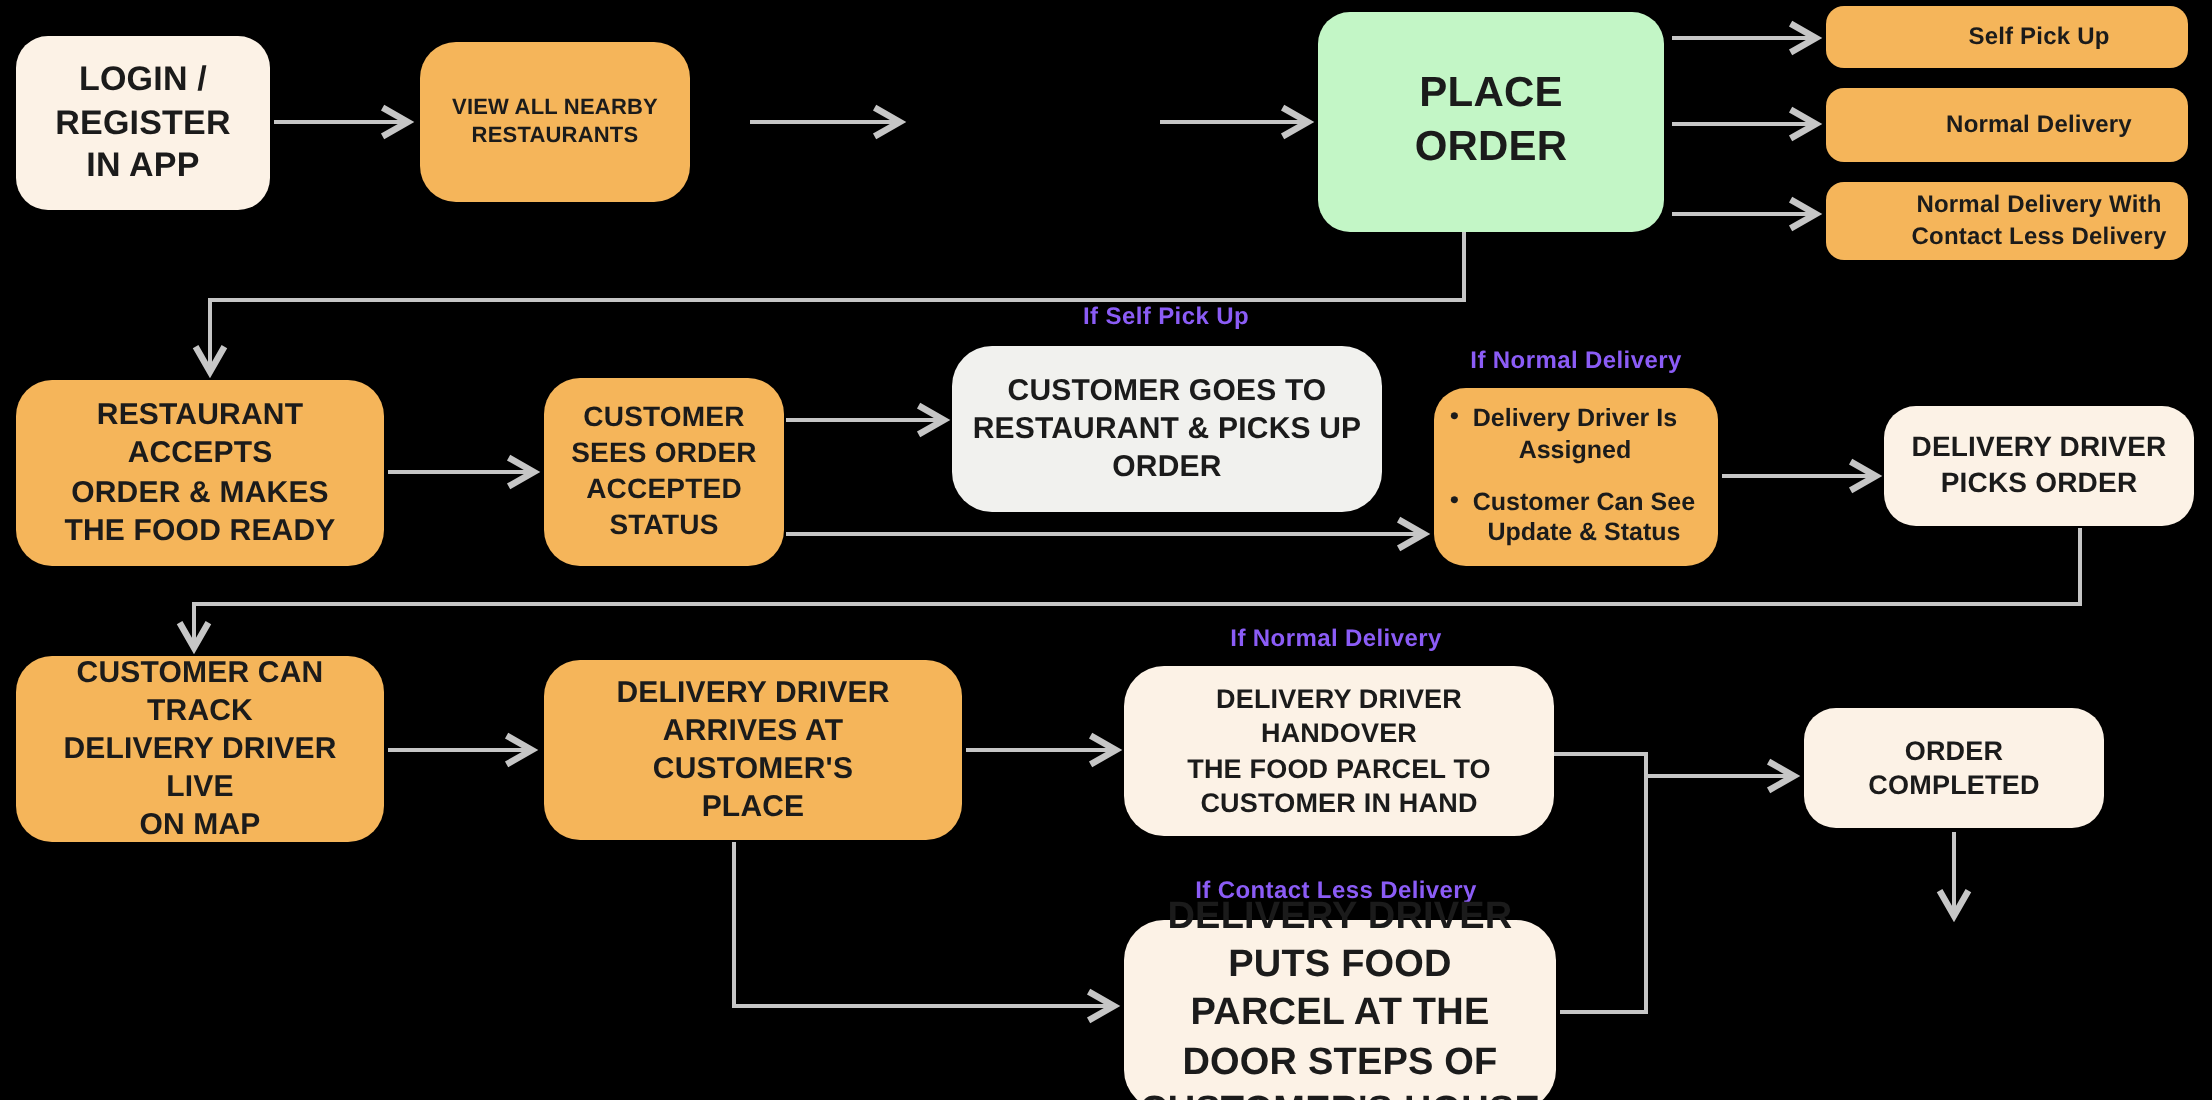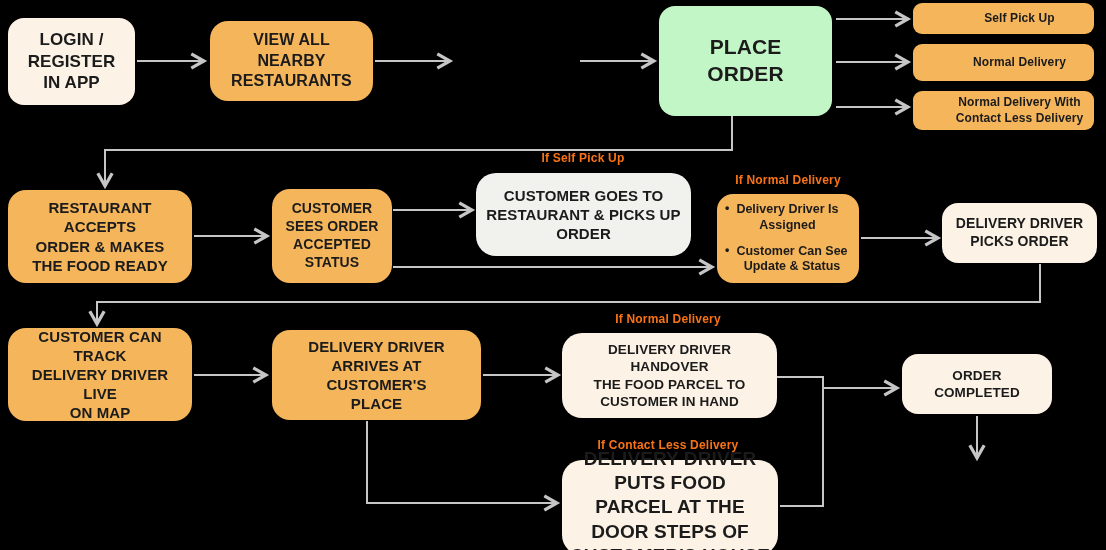--- a/index.html
+++ b/index.html
@@ -12,21 +12,21 @@
     text-align:center;font-weight:700;color:#1b1b1b;white-space:pre-line;
     line-height:1.28;border-radius:18px;box-sizing:border-box;padding:4px 8px;
     letter-spacing:0.1px;
   }
   .orange{background:#F5B55A;}
   .cream{background:#FCF2E6;}
   .green{background:#C3F6C6;border-radius:16px;}
   .gray{background:#F1F1EE;border-radius:20px;}
   .small-opt{border-radius:9px;font-size:12px;line-height:1.3;padding-left:40px;}
   .edge-label{
-    position:absolute;color:#f97316;font-weight:700;font-size:12px;
+    position:absolute;color:#8b5cf6;font-weight:700;font-size:12px;
     text-align:center;white-space:pre-line;letter-spacing:0.2px;
   }
   .bullets{
     position:absolute;background:#F5B55A;border-radius:16px;box-sizing:border-box;
     display:flex;flex-direction:column;justify-content:center;gap:10px;
     padding:8px 6px 8px 8px;color:#1b1b1b;font-weight:700;font-size:12.5px;line-height:1.25;
   }
   .bullet-row{display:flex;align-items:flex-start;gap:7px;}
   .bullet-dot{flex:0 0 auto;transform:translateY(-1px);}
   .bullet-text{white-space:pre-line;text-align:center;}
@@ -60,21 +60,21 @@
     <line x1="483" y1="375" x2="557" y2="375" marker-end="url(#ah)"></line>
     <polyline points="367,421 367,503 556,503" marker-end="url(#ah)"></polyline>
     <polyline points="777,377 823,377 823,506 780,506"></polyline>
     <line x1="823" y1="388" x2="896" y2="388" marker-end="url(#ah)"></line>
     <line x1="977" y1="416" x2="977" y2="457" marker-end="url(#ah)"></line>
   </svg>
 
   <div class="node cream" style="left:8px;top:18px;width:127px;height:87px;font-size:17px;border-radius:16px;">LOGIN /
 REGISTER
 IN APP</div>
-  <div class="node orange" style="left:210px;top:21px;width:163px;height:80px;font-size:16px;">VIEW ALL NEARBY
+  <div class="node orange" style="left:210px;top:21px;width:135px;height:80px;font-size:11px;">VIEW ALL NEARBY
 RESTAURANTS</div>
   <div class="node green" style="left:659px;top:6px;width:173px;height:110px;font-size:21px;word-spacing:7px;">PLACE ORDER</div>
   <div class="node orange small-opt" style="left:913px;top:3px;width:181px;height:31px;">Self Pick Up</div>
   <div class="node orange small-opt" style="left:913px;top:44px;width:181px;height:37px;">Normal Delivery</div>
   <div class="node orange small-opt" style="left:913px;top:91px;width:181px;height:39px;">Normal Delivery With
 Contact Less Delivery</div>
 
   <div class="node orange" style="left:8px;top:190px;width:184px;height:93px;font-size:15px;">RESTAURANT ACCEPTS
 ORDER &amp; MAKES
 THE FOOD READY</div>

